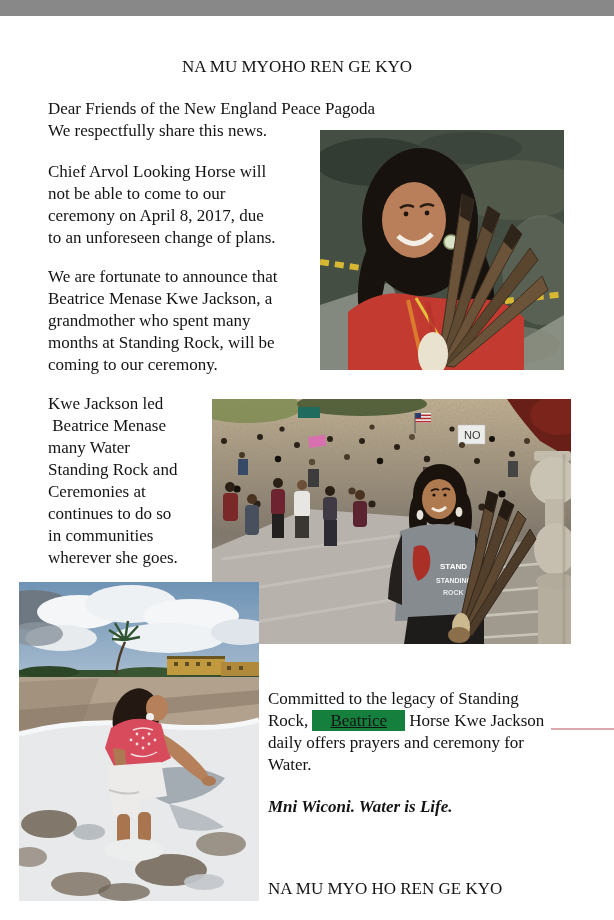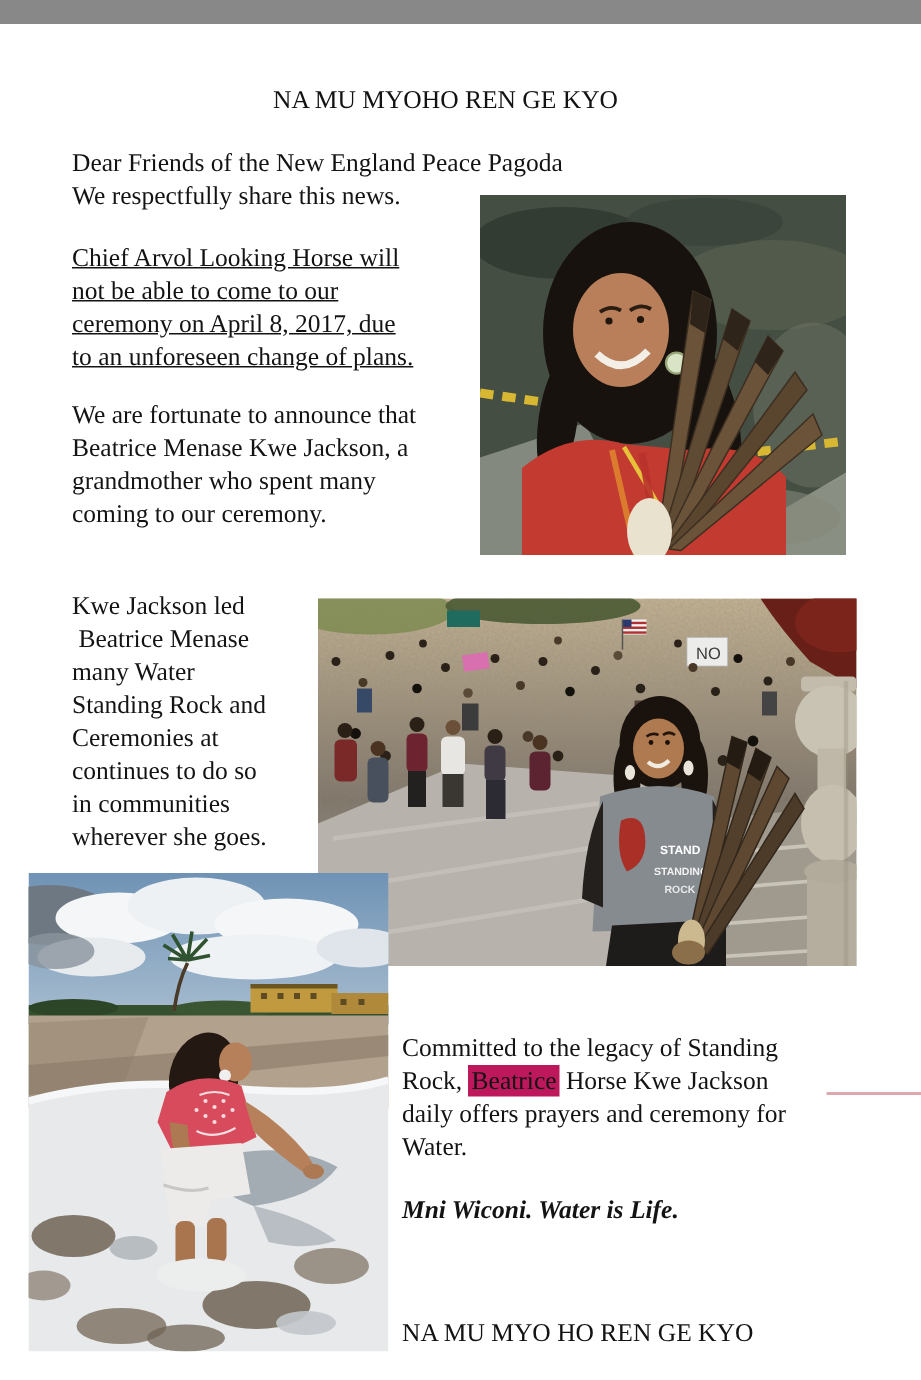--- a/index.html
+++ b/index.html
@@ -6,50 +6,51 @@
   .page {
     position:relative; width:614px; height:920px; margin:16px auto;
     background:#ffffff; overflow:hidden;
     font-family:"Liberation Serif", serif; color:#131313;
   }
   .block { position:absolute; font-size:17px; line-height:22px; }
   .tl { white-space:pre; }
   .title-block { left:0; top:40px; width:594px; text-align:center; }
   .closing-block { left:268px; top:862px; }
   .motto-block { left:268px; top:780px; font-weight:bold; font-style:italic; }
-  .hl { background:#be185d; padding:1px 2px; }
+  .hl { background:#15803d; padding:1px 18px;text-decoration:underline; }
   .photo { position:absolute; }
   .photo svg { display:block; }
   .artifact-line { position:absolute; left:551px; top:712px; width:63px; height:1.5px; background:#dcaaae; }
 </style>
 </head>
 <body>
 
 <div class="page">
 
   <div class="block title-block">
     <span>NA MU MYOHO REN GE KYO</span>
   </div>
 
   <div class="block" style="left:48px; top:82px;">
       <div class="tl">Dear Friends of the New England Peace Pagoda</div>
       <div class="tl">We respectfully share this news.</div>
     </div>
 
-  <div class="block" style="left:48px; top:145px;text-decoration:underline;">
+  <div class="block" style="left:48px; top:145px;">
       <div class="tl">Chief Arvol Looking Horse will</div>
       <div class="tl">not be able to come to our</div>
       <div class="tl">ceremony on April 8, 2017, due</div>
       <div class="tl">to an unforeseen change of plans.</div>
     </div>
 
   <div class="block" style="left:48px; top:250px;">
       <div class="tl">We are fortunate to announce that</div>
       <div class="tl">Beatrice Menase Kwe Jackson, a</div>
       <div class="tl">grandmother who spent many</div>
+      <div class="tl">months at Standing Rock, will be</div>
       <div class="tl">coming to our ceremony.</div>
     </div>
 
   <div class="block" style="left:48px; top:377px;">
       <div class="tl">Kwe Jackson led</div>
       <div class="tl"> Beatrice Menase</div>
       <div class="tl">many Water</div>
       <div class="tl">Standing Rock and</div>
       <div class="tl">Ceremonies at</div>
       <div class="tl">continues to do so</div>

